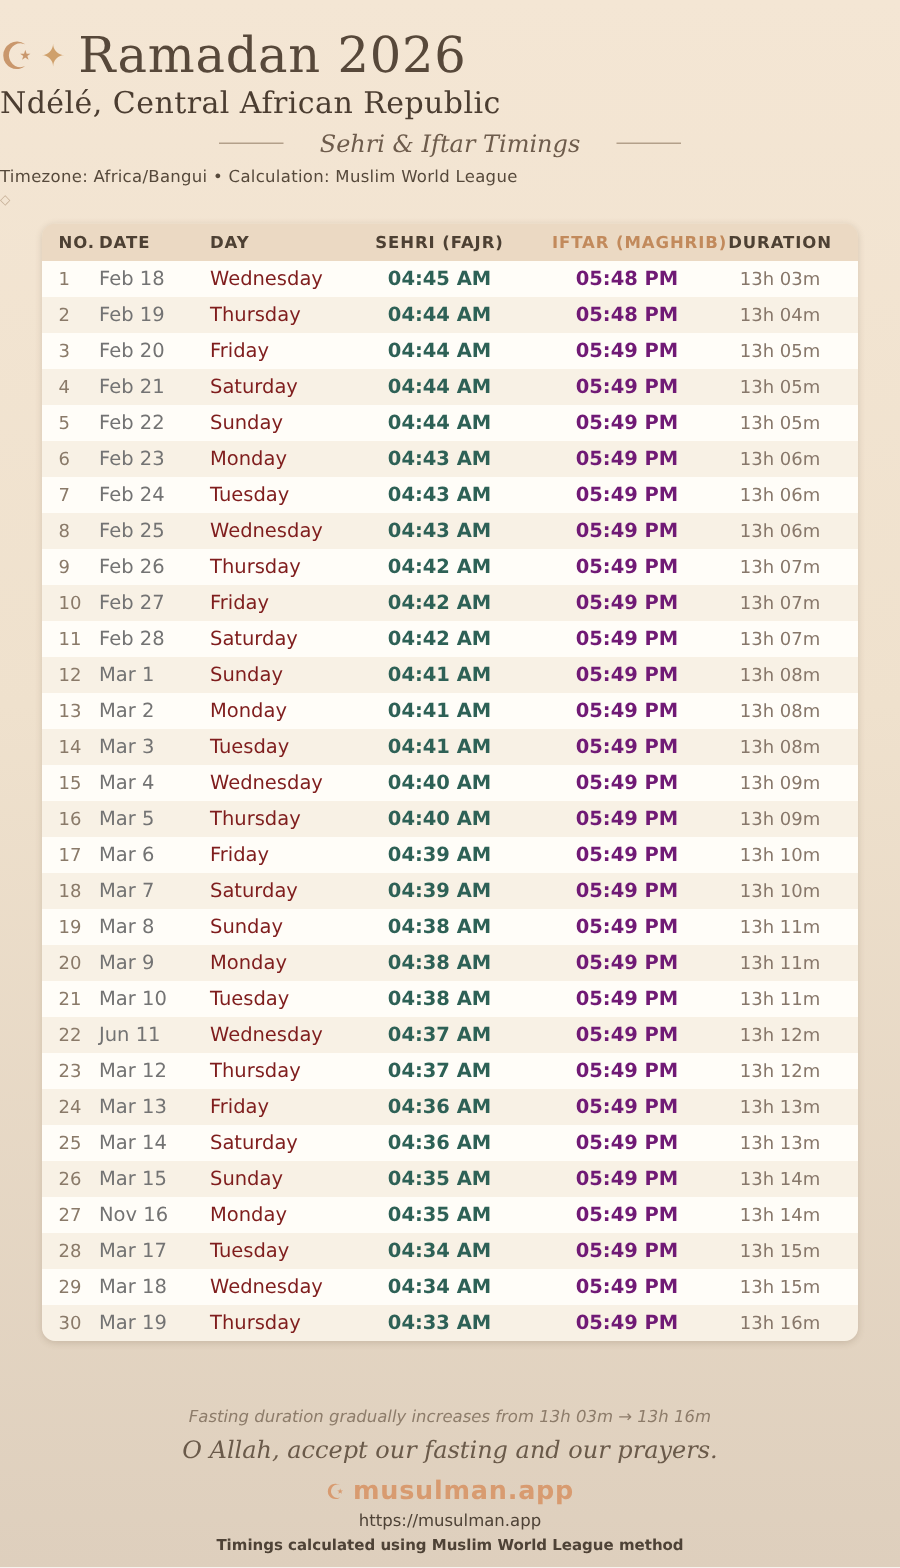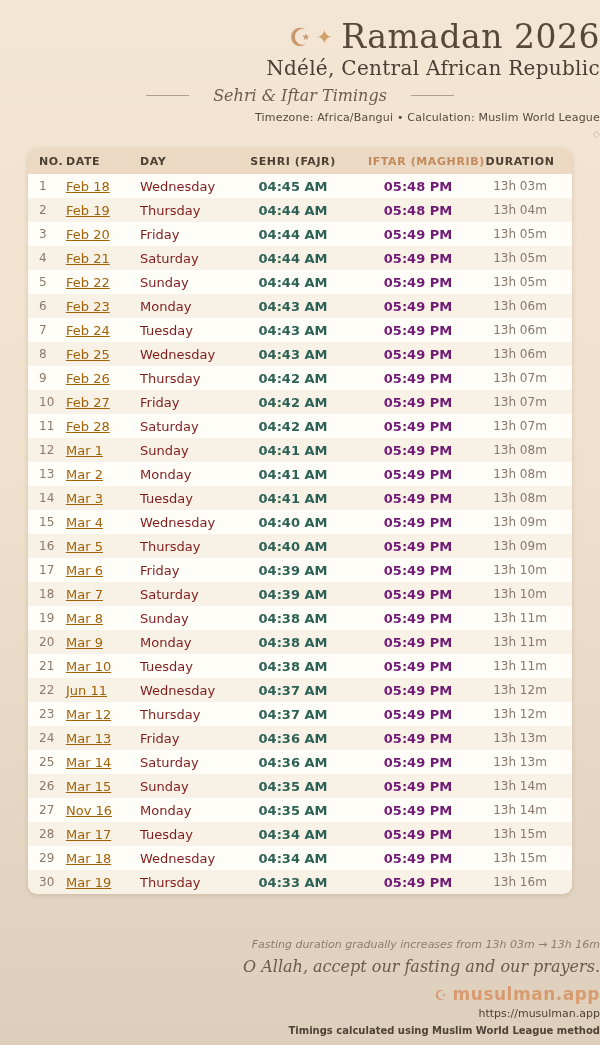--- a/index.html
+++ b/index.html
@@ -7,21 +7,21 @@
   body {
     font-family:"DejaVu Sans", sans-serif;
     -webkit-font-smoothing:antialiased;
   }
   .page {
     width:600px; height:1045px;
     background:linear-gradient(180deg,#f4e6d4 0%, #efe1cd 45%, #decfbd 100%);
     overflow:hidden;
   }
   
-  .hdr { text-align:right; padding-top:18px; }
+  .hdr { text-align:left; padding-top:18px; }
   .title-line {
     font-family:"DejaVu Serif", serif;
     font-size:33px; line-height:38px; color:#57483a; letter-spacing:0.5px;
     white-space:nowrap;
   }
   .crescent { color:#c9976c; font-size:25px; margin-right:4px; vertical-align:2px; }
   .star4 { color:#cfa06b; font-size:20px; margin-right:8px; vertical-align:4px; }
   .location {
     font-family:"DejaVu Serif", serif; font-weight:normal;
     font-size:20px; line-height:22px; color:#4b3d31; letter-spacing:0.3px;
@@ -48,27 +48,27 @@
   }
   .t-head > span { white-space:nowrap; }
   .h-no { padding-left:11px; }
   .h-date, .h-day { padding-left:2px; }
   .h-sehri, .h-iftar, .h-dur { text-align:center; }
   .h-iftar { color:#c28a5c; }
   .t-row { height:24px; font-size:13px; }
   .t-row.odd  { background:#fffdf8; }
   .t-row.even { background:#f8f1e5; }
   .c-no   { padding-left:11px; font-size:12px; color:#8a7a69; }
-  .c-date { padding-left:2px; color:#a16207; white-space:nowrap;text-decoration:underline; }
+  .c-date { padding-left:2px; color:#737373; white-space:nowrap; }
   .c-day  { padding-left:2px; color:#7f1d1d; white-space:nowrap; }
   .c-sehri { text-align:center; font-weight:bold; color:#2e6156; white-space:nowrap; }
   .c-iftar { text-align:center; font-weight:bold; color:#701a75; white-space:nowrap; }
   .c-dur   { text-align:center; font-size:12px; color:#87776a; white-space:nowrap; }
   
-  .ftr { text-align:right;margin-top:44px; }
+  .ftr { text-align:center;margin-top:44px; }
   .note { margin-top:8px; font-size:11px; font-style:italic; color:#8d7c6a; }
   .dua { margin-top:6px; font-family:"DejaVu Serif", serif; font-style:italic; font-size:16px; color:#6a5a4a; }
   .avail { margin-top:6px; font-size:11.5px; color:#564939; }
   .brand-line { margin-top:8px; font-size:17px; font-weight:bold; color:#d89b70; letter-spacing:0.5px; }
   .brand-crescent { font-size:14px; font-weight:normal; margin-right:5px; }
   .url { margin-top:3px; font-size:11px; color:#4e4236; }
   .method { margin-top:5px; font-size:10px; font-weight:bold; color:#4e4236; }
 </style>
 </head>
 <body>

